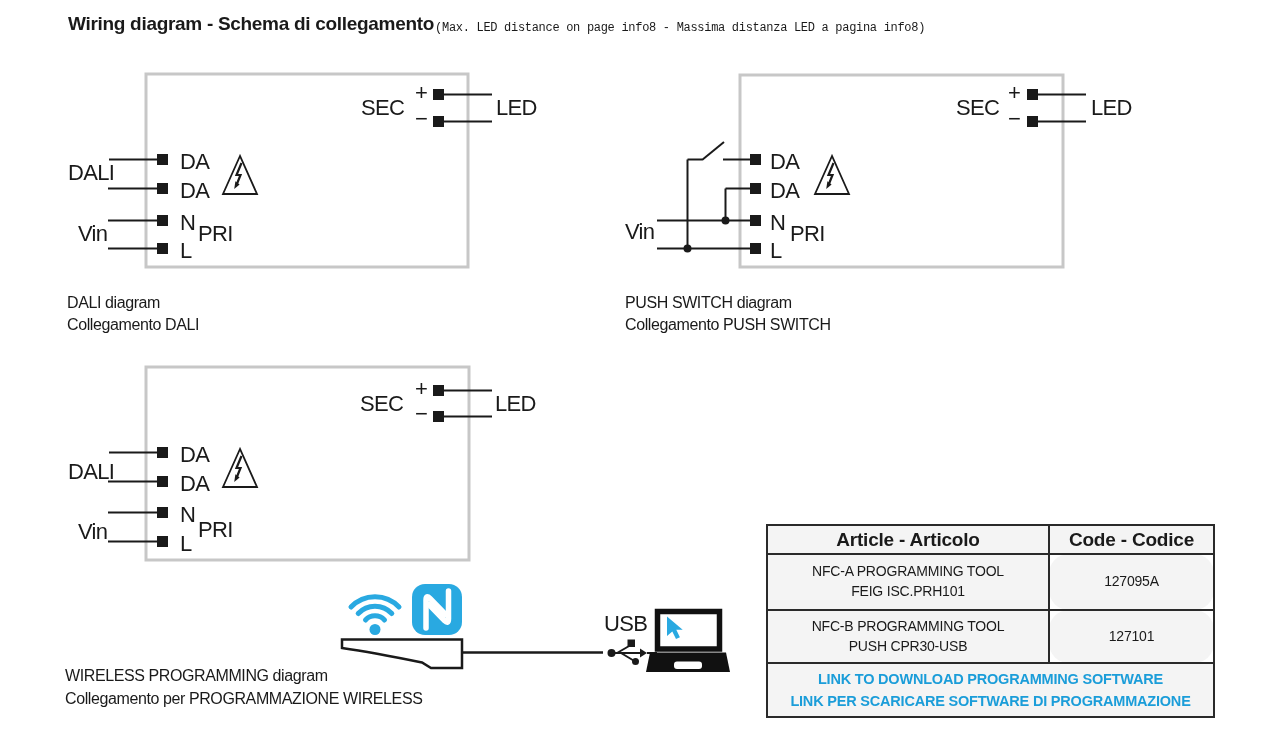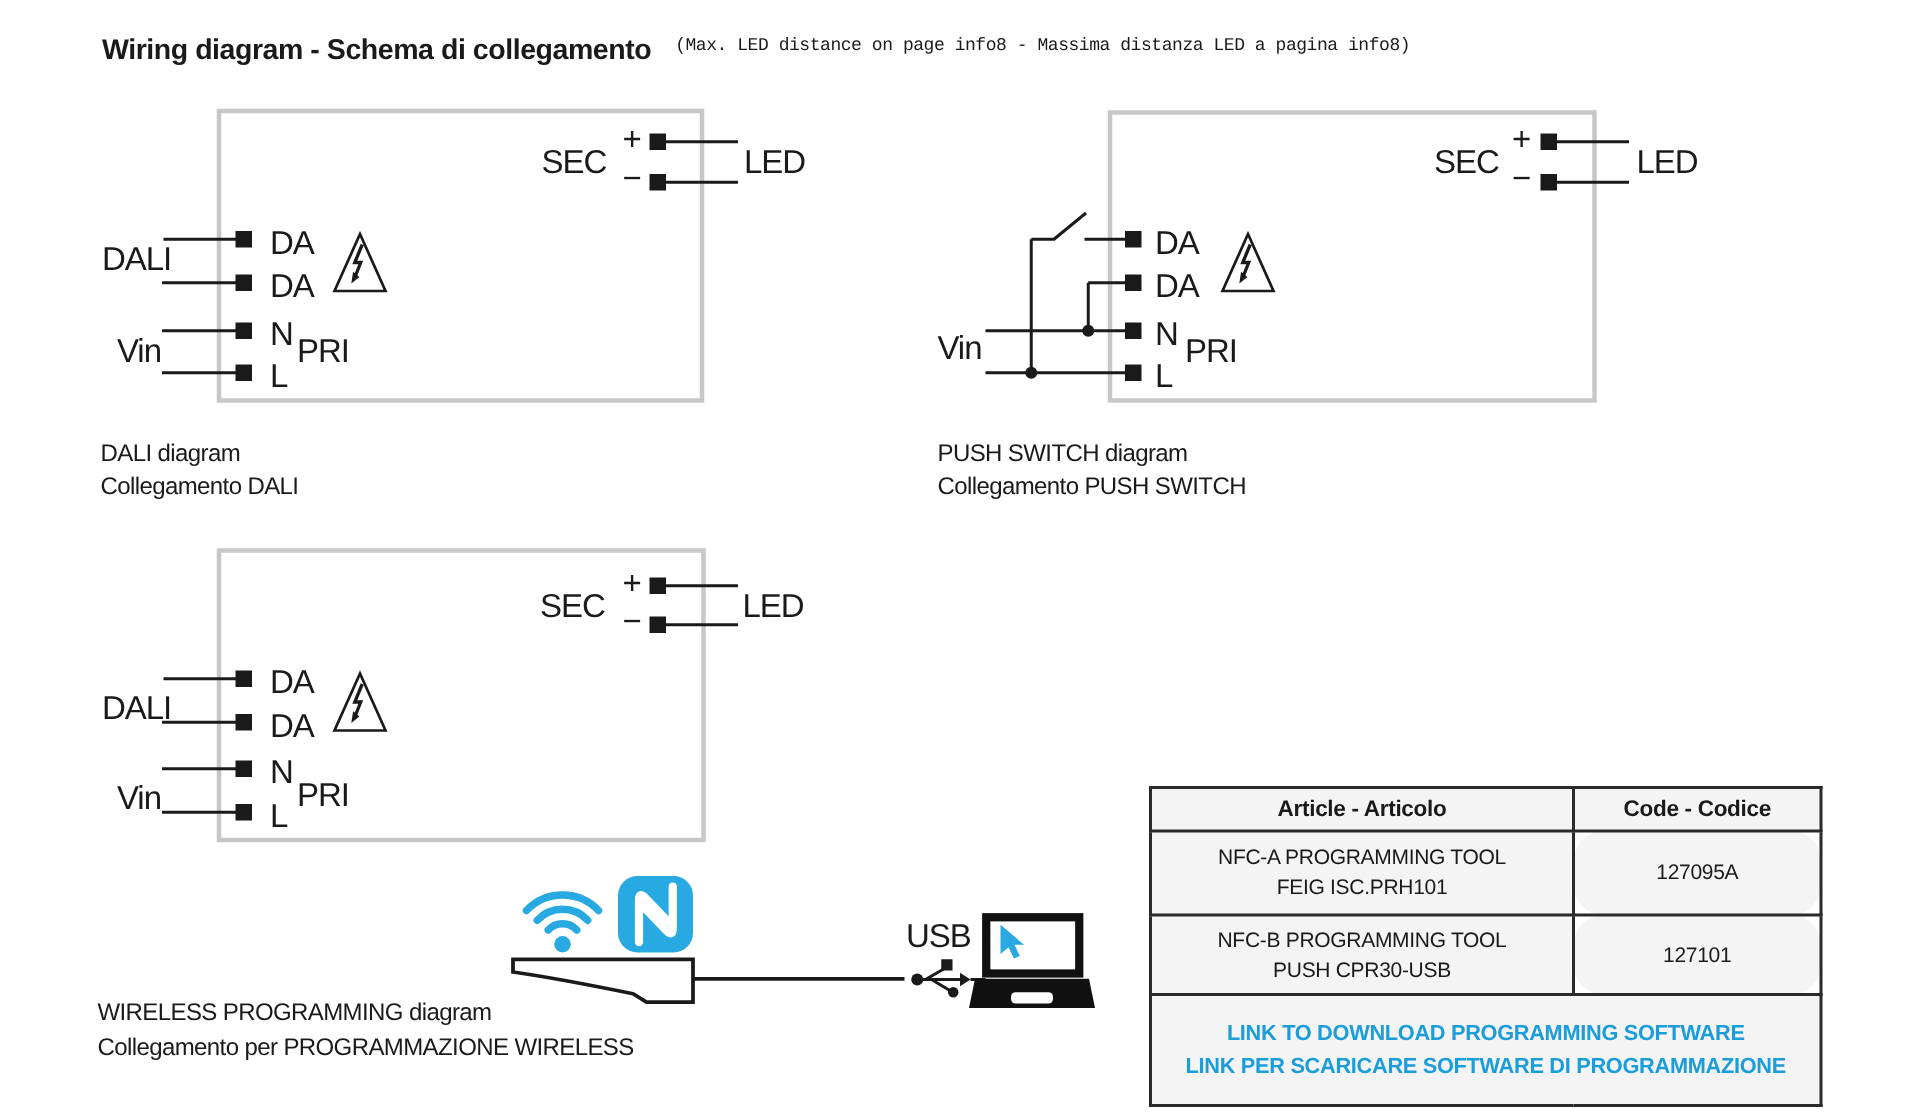--- a/index.html
+++ b/index.html
@@ -1,29 +1,29 @@
 <!DOCTYPE html>
 <html><head>
 <meta charset="utf-8">
 <style>
   html,body{margin:0;padding:0;background:#ffffff;}
   #page{position:relative;width:1276px;height:745px;background:#ffffff;overflow:hidden;
         font-family:"Liberation Sans","DejaVu Sans",sans-serif;color:#1a1a1a;}
   .abs{position:absolute;white-space:nowrap;line-height:1;}
-  .title-row{position:absolute;left:68px;top:23px;display:flex;align-items:flex-start;gap:16px;}
+  .title-row{position:absolute;left:68px;top:13px;display:flex;align-items:flex-end;gap:1px;}
   .title-bold{font-size:19px;font-weight:bold;letter-spacing:-0.3px;}
   .title-note{font-size:12px;letter-spacing:-0.3px;font-family:Liberation Mono, monospace;}
   .port{font-size:22px;letter-spacing:-0.7px;}
   .sign{font-size:22px;}
   .cap{font-size:16px;letter-spacing:-0.4px;}
   svg.art{position:absolute;left:0;top:0;}
   #tool-table{position:absolute;left:766px;top:524px;width:447px;border-collapse:collapse;table-layout:fixed;}
   #tool-table th,#tool-table td{border:2px solid #2a2a2a;background:#f4f4f4;text-align:center;
       vertical-align:middle;padding:0;color:#1a1a1a;}
-  #tool-table th{font-size:15px;font-weight:bold;letter-spacing:-0.2px;}
+  #tool-table th{font-size:19px;font-weight:bold;letter-spacing:-0.2px;}
   #tool-table td{font-size:14px;line-height:1.4;letter-spacing:-0.2px;}
   .code-cell{font-size:14px;border-radius:20px;}
   .link-line{color:#1b9dd9;font-weight:bold;font-size:14.5px;line-height:1.55;letter-spacing:-0.2px;cursor:pointer;}
 </style>
 </head>
 <body>
 
 <div id="page">
 
   <div class="title-row">
@@ -208,21 +208,21 @@
       </td>
       <td class="code-cell">127095A</td>
     </tr>
     <tr style="height:53px">
       <td>
         <div>NFC-B PROGRAMMING TOOL</div>
         <div>PUSH CPR30-USB</div>
       </td>
       <td class="code-cell">127101</td>
     </tr>
-    <tr style="height:74px">
+    <tr style="height:54px">
       <td colspan="2">
         <div class="link-line">LINK TO DOWNLOAD PROGRAMMING SOFTWARE</div>
         <div class="link-line">LINK PER SCARICARE SOFTWARE DI PROGRAMMAZIONE</div>
       </td>
     </tr>
   </tbody>
     </table>
 
 </div>
 

